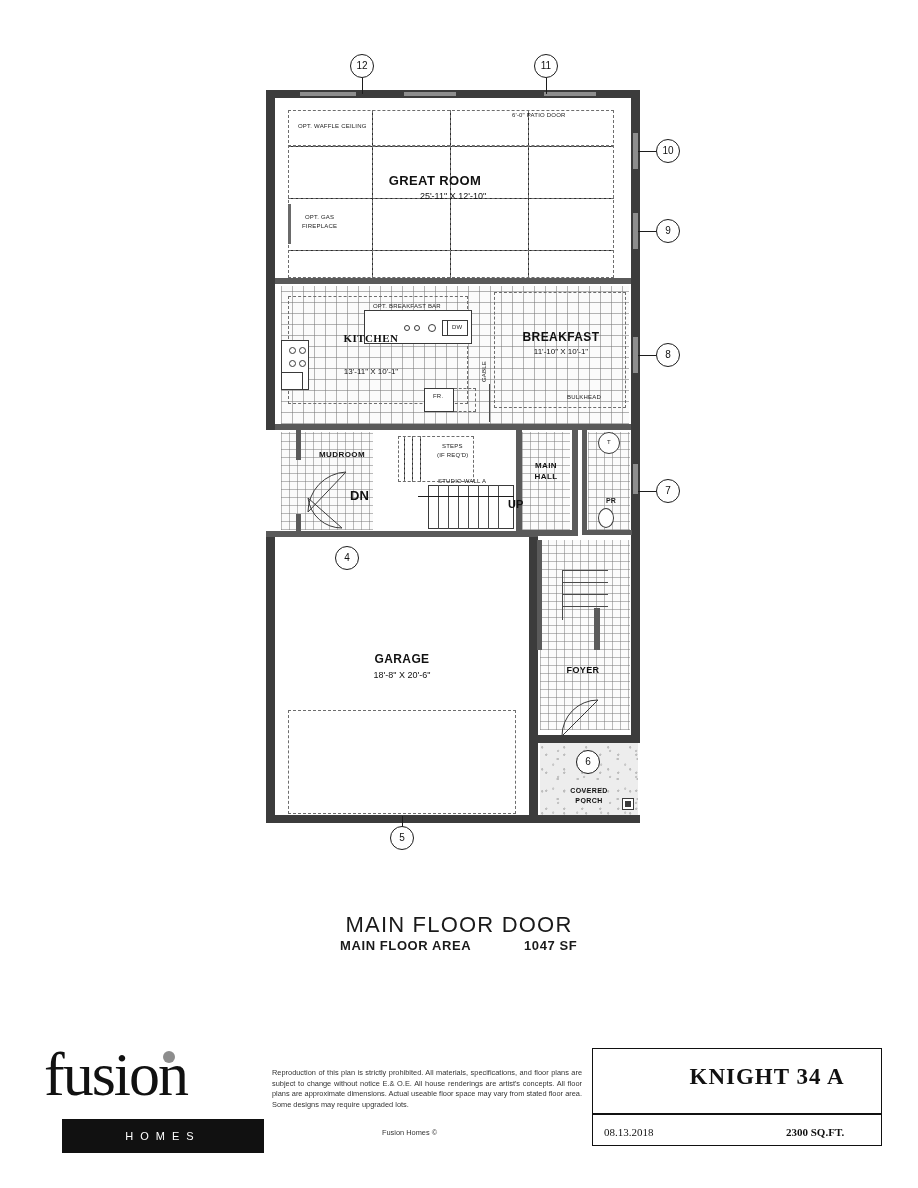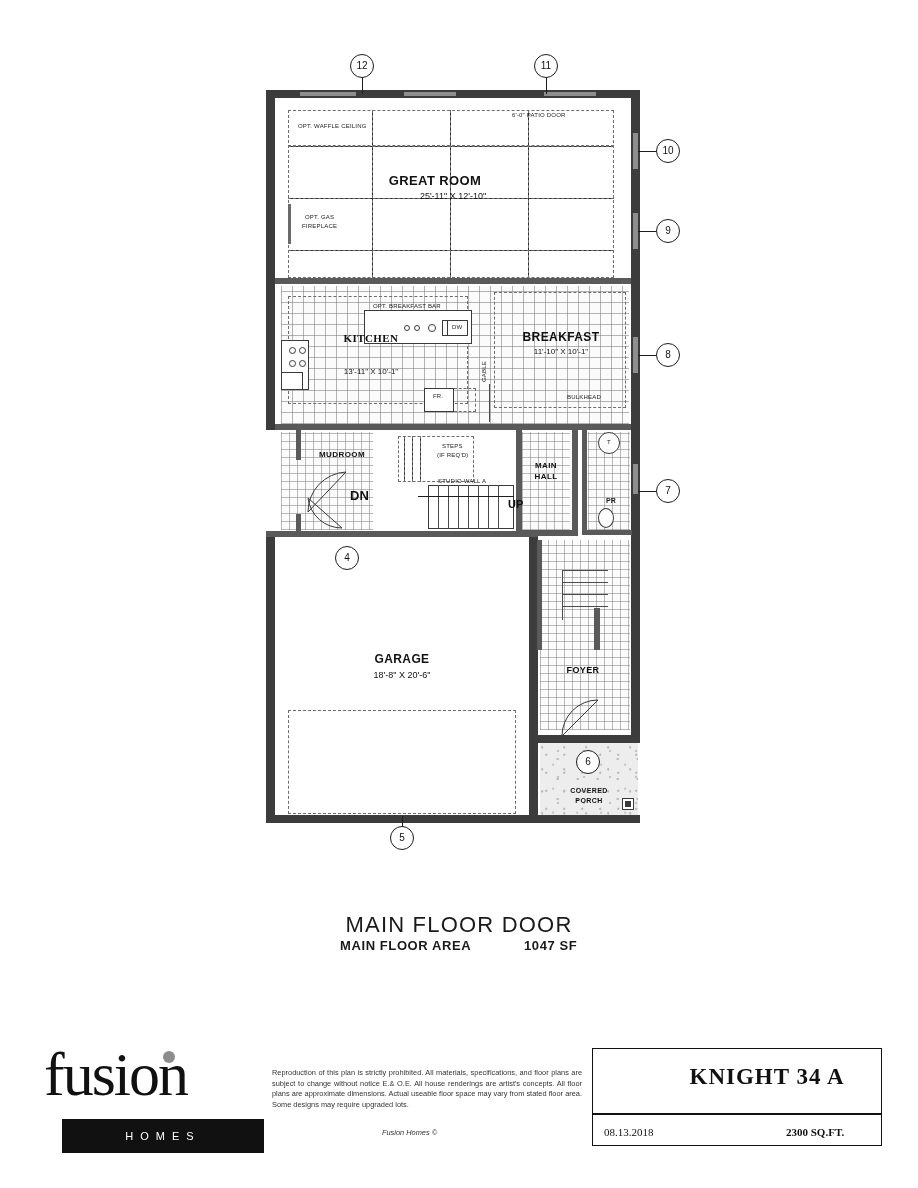--- a/index.html
+++ b/index.html
@@ -104,21 +104,20 @@
     position:absolute;
     font-size:7.4px;
     line-height:1.45;
     color:#333;
     text-align:justify;
   }
   .footer-copy {
     position:absolute;
     font-size:7.4px;
     color:#333;
-    font-style:italic;
   }
 
   .tb { position:absolute; border:1.5px solid #111; }
   .tb-title {
     position:absolute; width:100%; text-align:center;
     font-family:"Liberation Serif", serif;
     font-weight:bold; font-size:23px; letter-spacing:1px;
   }
   .tb-date { position:absolute; font-family:"Liberation Serif", serif; font-size:11px; }
   .tb-sqft { position:absolute; font-family:"Liberation Serif", serif; font-size:11px; font-weight:bold; }

